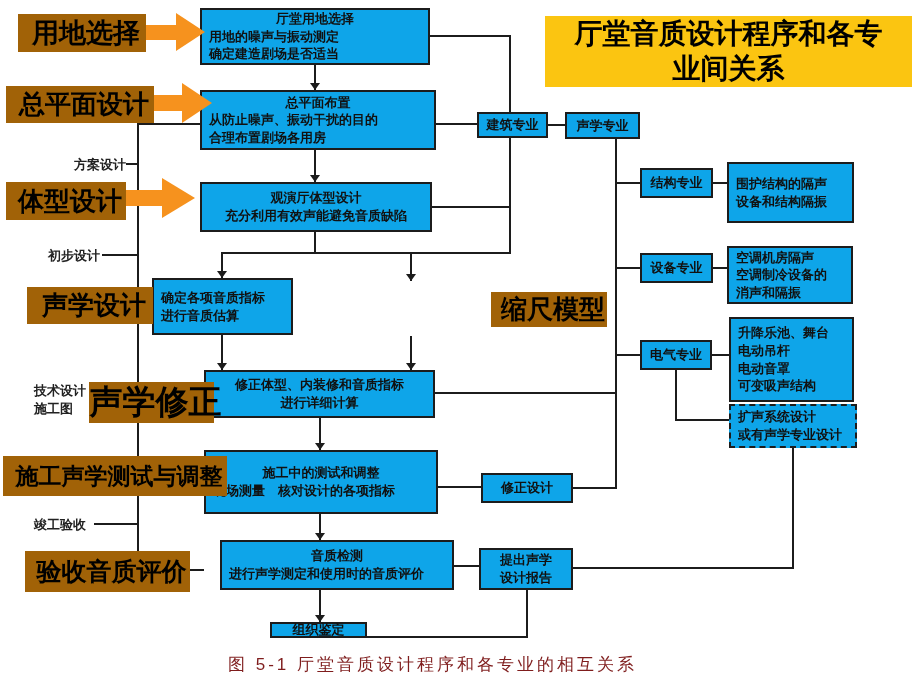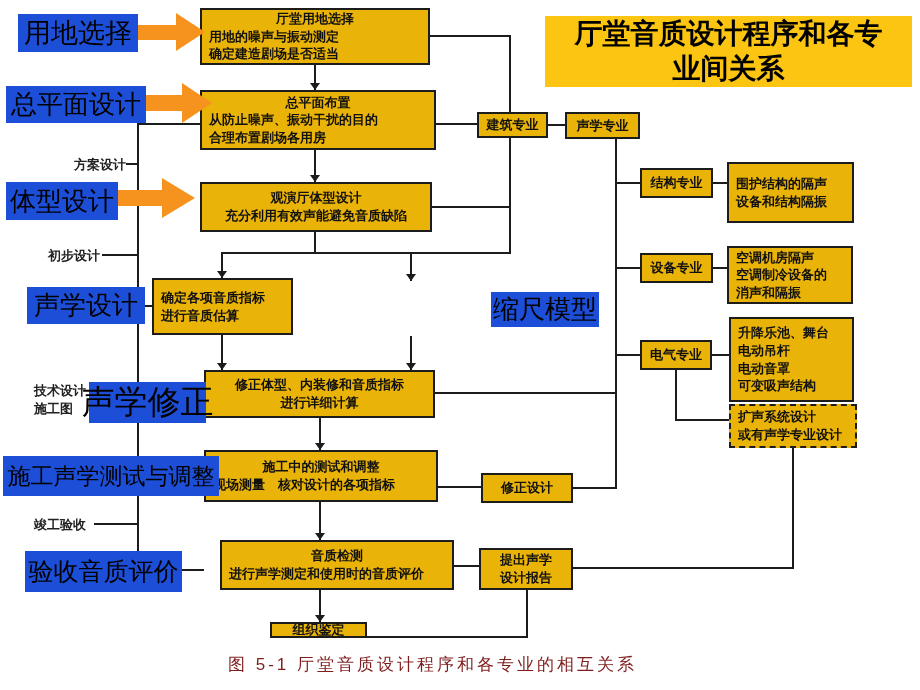--- a/index.html
+++ b/index.html
@@ -1,30 +1,30 @@
 <!DOCTYPE html>
 <html><head>
 <meta charset="utf-8">
 <style>
   html,body{margin:0;padding:0;background:#fff;}
   #canvas{position:relative;width:920px;height:690px;background:#ffffff;overflow:hidden;
           font-family:"Liberation Sans","DejaVu Sans",sans-serif;color:#111;}
   .vl{position:absolute;width:2px;background:#1c1c1c;z-index:1;}
   .hl{position:absolute;height:2px;background:#1c1c1c;z-index:1;}
-  .fbox{position:absolute;border:2px solid #1c1c1c;background:#eab308;z-index:2;
+  .fbox{position:absolute;border:2px solid #1c1c1c;background:#0ea5e9;z-index:2;
         display:flex;flex-direction:column;justify-content:center;
         box-sizing:border-box;font-weight:bold;font-size:13px;line-height:1.35;padding:2px 4px;}
   .fbox .c{text-align:center;}
   .fbox .l{text-align:left;padding-left:3px;}
   .fbox.dashed{border-style:dashed;}
   .ah{position:absolute;width:0;height:0;border-left:5px solid transparent;
       border-right:5px solid transparent;border-top:7px solid #1c1c1c;z-index:2;}
-  .ylabel{position:absolute;background:#1d4ed8;color:#000;z-index:5;
+  .ylabel{position:absolute;background:#a16207;color:#000;z-index:5;
           display:flex;align-items:center;justify-content:center;
-          font-weight:400;white-space:nowrap;}
+          font-weight:700;white-space:nowrap;padding-left:8px;}
   .phase{position:absolute;font-size:13px;font-weight:bold;color:#222;z-index:1;line-height:1.25;}
   .arrow-body{position:absolute;background:#F6921E;z-index:4;}
   .arrow-head{position:absolute;width:0;height:0;z-index:4;}
   #title-box{position:absolute;left:545px;top:16px;width:367px;height:71px;background:#FBC511;
              z-index:5;display:flex;flex-direction:column;align-items:center;justify-content:center;
              font-size:28px;font-weight:600;line-height:1.22;color:#000;}
   #caption{position:absolute;left:228px;top:653px;font-size:17px;font-weight:normal;
            letter-spacing:3px;color:#7f1d1d;z-index:2;white-space:nowrap;}
 </style>
 </head>
@@ -108,21 +108,21 @@
     <div class="l">确定各项音质指标</div>
     <div class="l">进行音质估算</div>
   </div>
 
 
   <div class="fbox" style="left:204px;top:370px;width:231px;height:48px">
     <div class="c">修正体型、内装修和音质指标</div>
     <div class="c">进行详细计算</div>
   </div>
 
-  <div class="fbox" style="left:204px;top:450px;width:234px;height:52px">
+  <div class="fbox" style="left:204px;top:450px;width:234px;height:64px">
     <div class="c">施工中的测试和调整</div>
     <div class="l">现场测量　核对设计的各项指标</div>
   </div>
 
   <div class="fbox" style="left:220px;top:540px;width:234px;height:50px">
     <div class="c">音质检测</div>
     <div class="l">进行声学测定和使用时的音质评价</div>
   </div>
 
   <div class="fbox" style="left:270px;top:622px;width:97px;height:16px">

